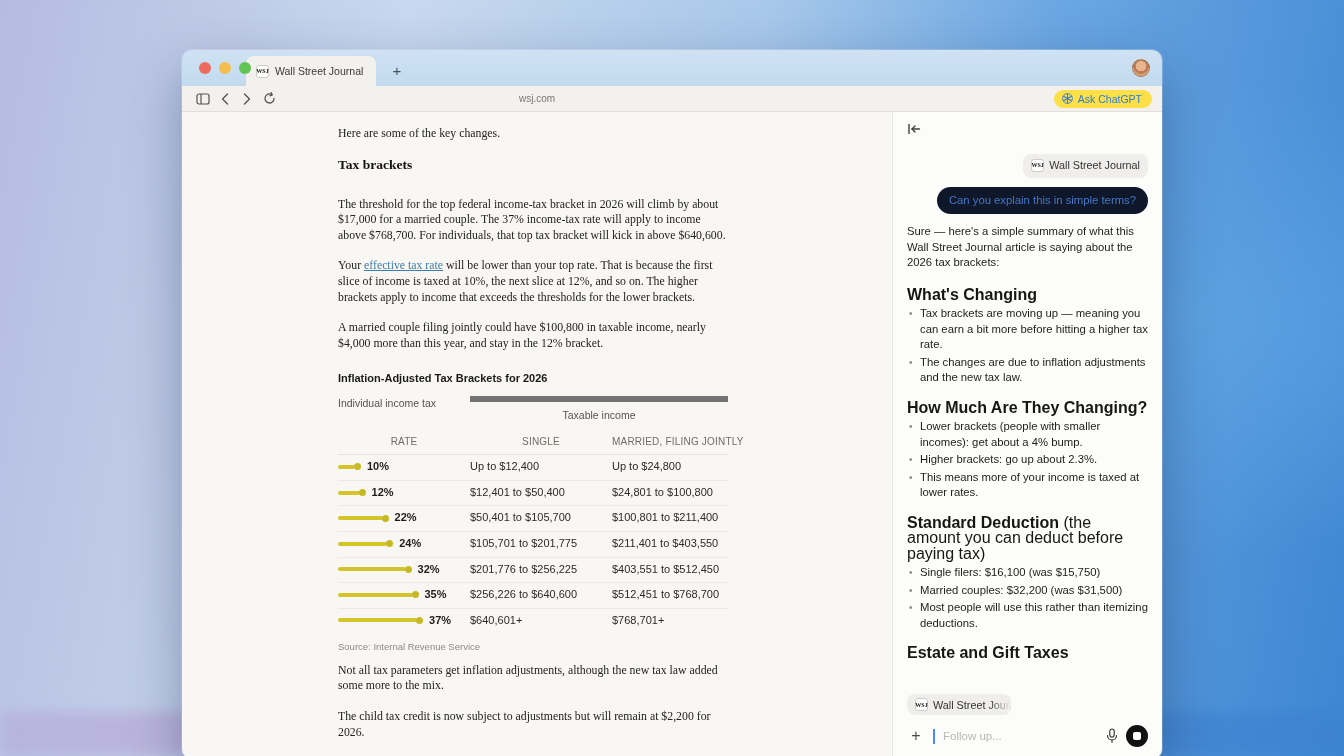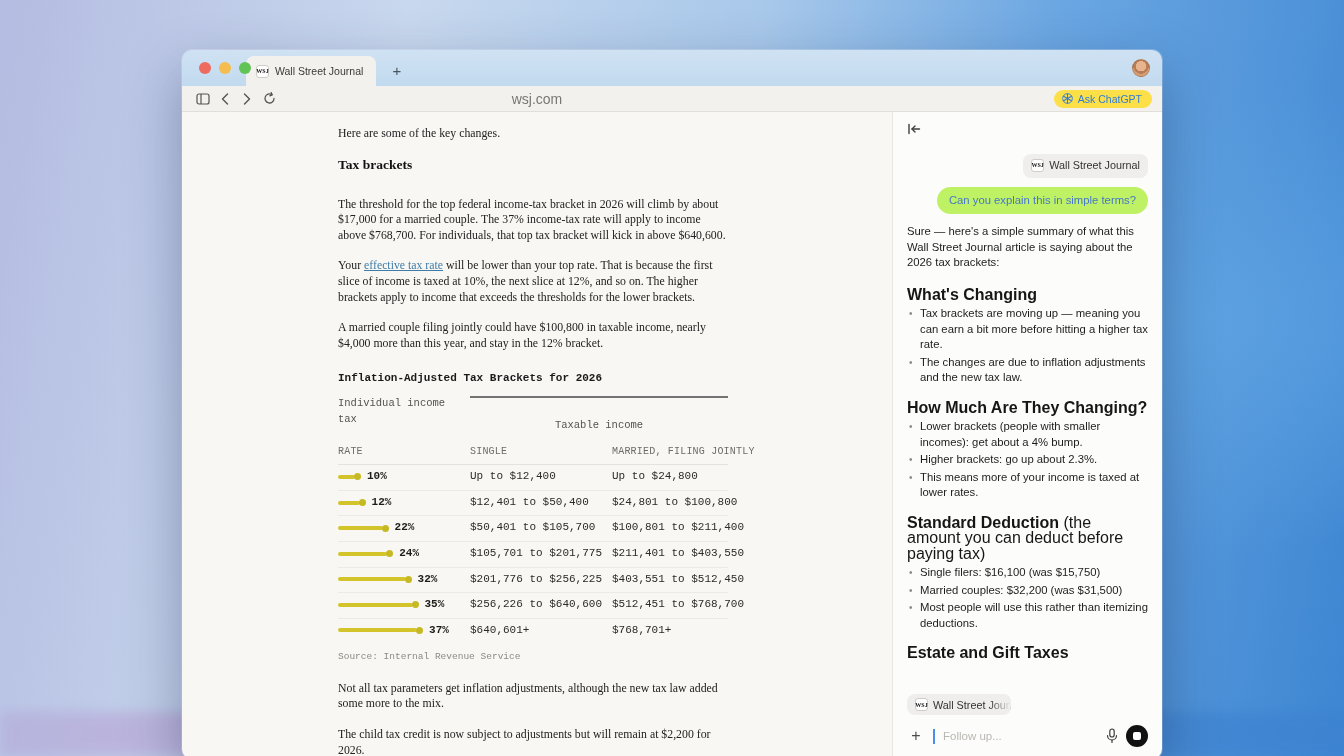--- a/index.html
+++ b/index.html
@@ -35,44 +35,44 @@
     display:flex; align-items:center; justify-content:center; cursor:default; }
   .avatar { position:absolute; right:12px; top:9px; width:18px; height:18px; border-radius:50%;
     background:radial-gradient(circle at 50% 38%, #e8b48e 0 40%, #b97c55 41% 60%, #d79f77 61%);
     border:1px solid rgba(120,90,60,.35); }
 
   
   .toolbar { height:26px; background:#f3f1ee; border-bottom:1px solid #e2dfda; display:flex; align-items:center;
     padding:0 10px; position:relative; flex:0 0 auto; }
   .tool-ic { width:22px; height:18px; display:flex; align-items:center; justify-content:center; color:#56544f; }
   .tool-ic svg { display:block; }
-  .url { position:absolute; left:0; right:270px; text-align:center; font-size:14px; color:#7a7772; pointer-events:none; }
+  .url { position:absolute; left:0; right:270px; text-align:center; font-size:10px; color:#7a7772; pointer-events:none; }
   .askgpt { margin-left:auto; display:flex; align-items:center; gap:5px; background:#fde047; color:#2f7cd6;
     font-size:10.5px; padding:3px 10px 3px 8px; border-radius:11px; border:none; }
 
   
   .content { flex:1 1 auto; display:flex; min-height:0; }
 
   
   .main { width:710px; background:#f9f7f3; overflow:hidden; }
   .article { margin-left:156px; width:390px; padding-top:14px; font-family:"Liberation Serif", serif;
     font-size:11.8px; line-height:15.6px; color:#222; }
   .article p { margin-bottom:15px; }
   .article h2 { font-size:13.5px; line-height:16px; color:#111; margin:18px 0 24px; font-weight:bold; }
   .article h2:first-of-type { margin-top:14px; }
   a.article-link { color:#3f7ca8; text-decoration:underline; }
 
   
-  .taxtable { font-family:Liberation Mono, monospace; margin:20px 0 16px; color:#2b2a28; }
+  .taxtable { font-family:Liberation Sans, sans-serif; margin:20px 0 8px; color:#2b2a28; }
   .tt-title { font-size:11px; font-weight:bold; color:#1a1a1a; margin-bottom:9px; }
   .tt-grid { display:grid; grid-template-columns:132px 142px 116px; }
   .tt-group { display:contents; }
   .tt-group > div { font-size:10.5px; color:#55534f; padding-bottom:6px; }
-  .tt-group .span2 { grid-column:2 / 4; text-align:center; border-top:2px solid #737373; padding-top:20px; }
-  .tt-head > div { font-size:10px; color:#6e6c67; letter-spacing:.2px; padding:4px 0 5px; border-bottom:1px solid #e6e3de; white-space:nowrap; }
+  .tt-group .span2 { grid-column:2 / 4; text-align:center; border-top:6px solid #737373; padding-top:6px; }
+  .tt-head > div { font-size:10px; color:#6e6c67; letter-spacing:.2px; padding:4px 0 5px; border-bottom:1px solid #e6e3de; white-space:nowrap;text-align:center; }
   .tt-head, .tt-row { display:contents; }
   .tt-row > div { font-size:11px; padding:4px 0 5px; border-bottom:1px solid #eceae5; white-space:nowrap; display:flex; align-items:center; }
   .tt-row:last-of-type > div { border-bottom:none; }
   .rate-cell { gap:6px; }
   .rate-bar { display:flex; align-items:center; flex:0 0 auto; }
   .bar-line { height:4px; border-radius:2px; background:#d2c42a; flex:1 1 auto; }
   .bar-dot { width:7px; height:7px; border-radius:50%; background:#c6b923; flex:0 0 auto; margin-left:-1px; }
   .rate-label { font-weight:bold; color:#1e1d1b; }
   .tt-source { font-size:9.5px; color:#8d8a84; margin-top:6px; }
 
@@ -81,21 +81,21 @@
   .sb-header { flex:0 0 auto; height:34px; display:flex; align-items:center; justify-content:space-between; padding:0 14px; }
   .sb-icon { color:#3f3e3c; display:flex; align-items:center; }
   .menu-lines { display:flex; flex-direction:column; gap:4px; width:15px; }
   .menu-lines i { display:block; height:2px; border-radius:1px; }
   .menu-lines i:first-child { background:#c2c1bf; margin-left:3px; }
   .menu-lines i:last-child { background:#474645; }
 
   .sb-messages { flex:1 1 auto; overflow:hidden; padding:8px 14px 0; position:relative; font-size:11.3px; line-height:15.5px; color:#1d1d1b; }
   .msg-right { display:flex; justify-content:flex-end; margin-bottom:9px; }
   .chip { display:inline-flex; align-items:center; gap:5px; background:#efeeec; border-radius:8px; padding:4px 8px; font-size:10.8px; color:#333; }
-  .bubble { background:#bef264; color:#4677c8; border-radius:15px; padding:6px 12px; max-width:92%; }
+  .bubble { background:#0f172a; color:#4677c8; border-radius:15px; padding:6px 12px; max-width:92%; }
   .assistant p.intro { margin:10px 0 16px; }
   .assistant h4 { font-size:16px; font-weight:bold; margin:14px 0 4px; color:#161614; }
   .assistant h4 .h-suffix { font-weight:normal; }
   .assistant ul { list-style:none; }
   .assistant li { padding-left:13px; position:relative; margin-bottom:2px; }
   .assistant li::before { content:"•"; position:absolute; left:2px; top:0; color:#8b8a87; font-size:10px; }
   .fade { position:absolute; left:0; right:0; bottom:0; height:26px;
     background:linear-gradient(to bottom, rgba(252,252,250,0), #fcfcfa 85%); pointer-events:none; }
 
   .composer { flex:0 0 auto; padding:4px 14px 12px; }

